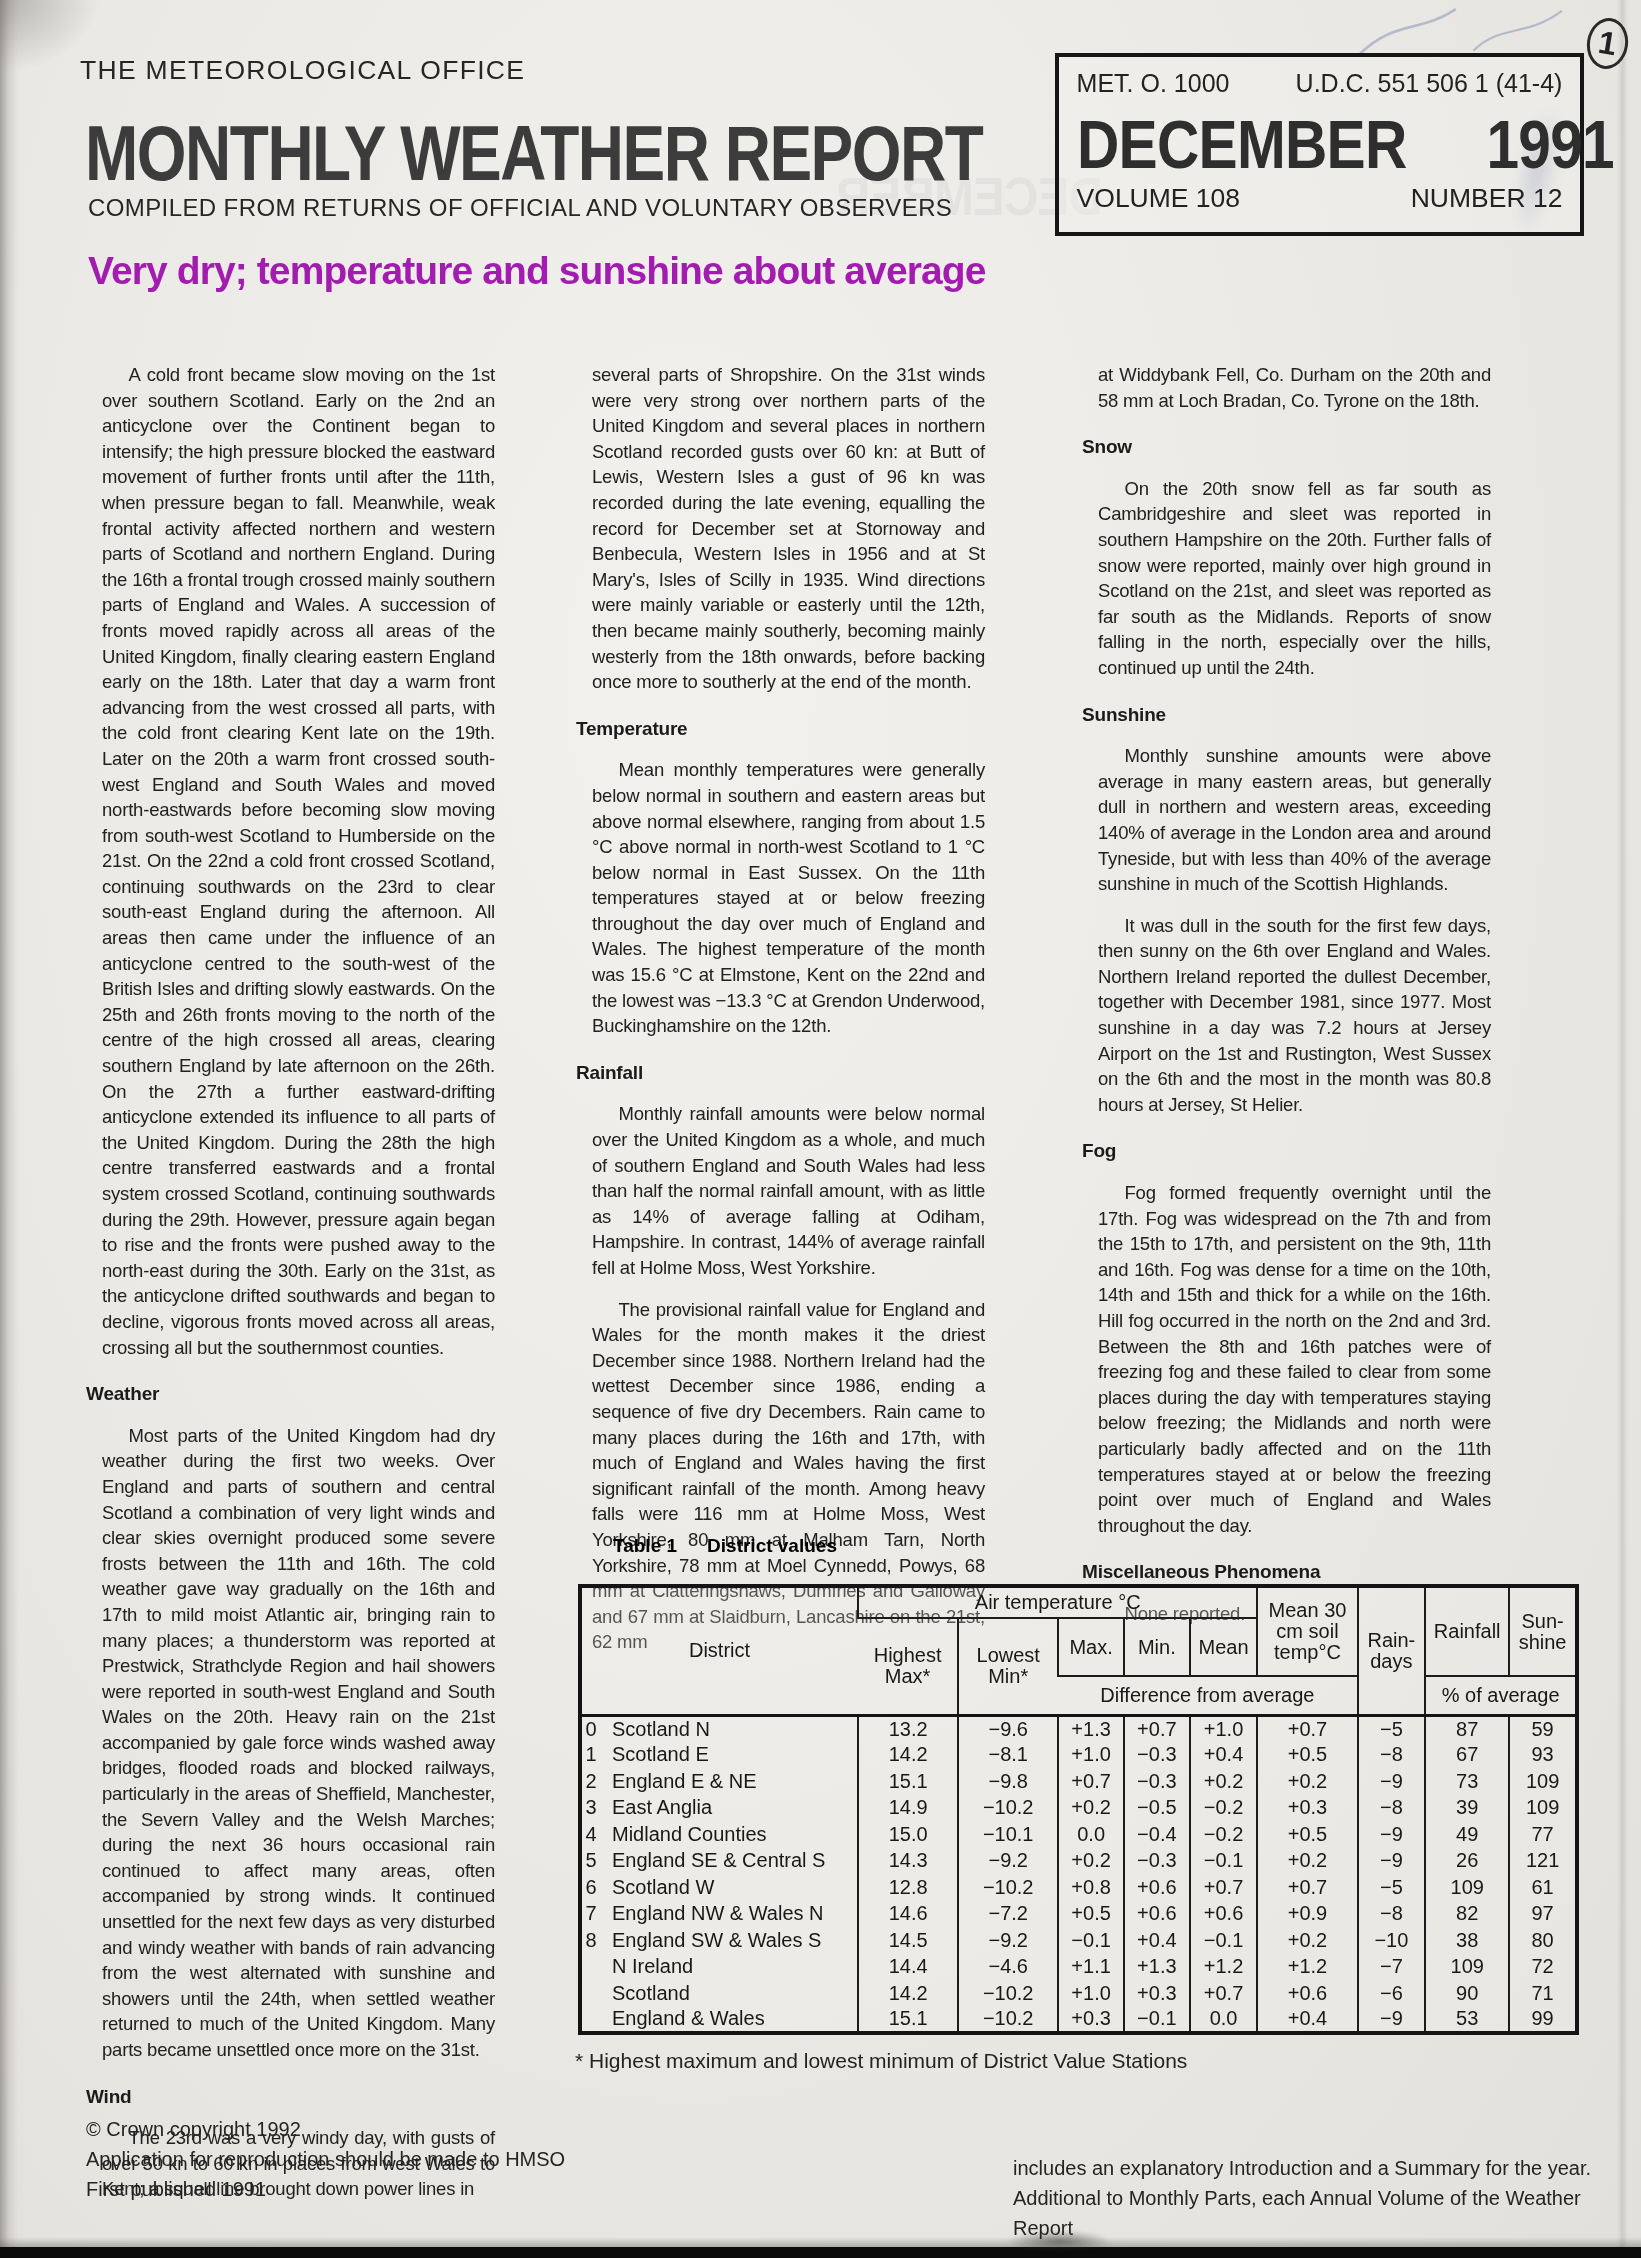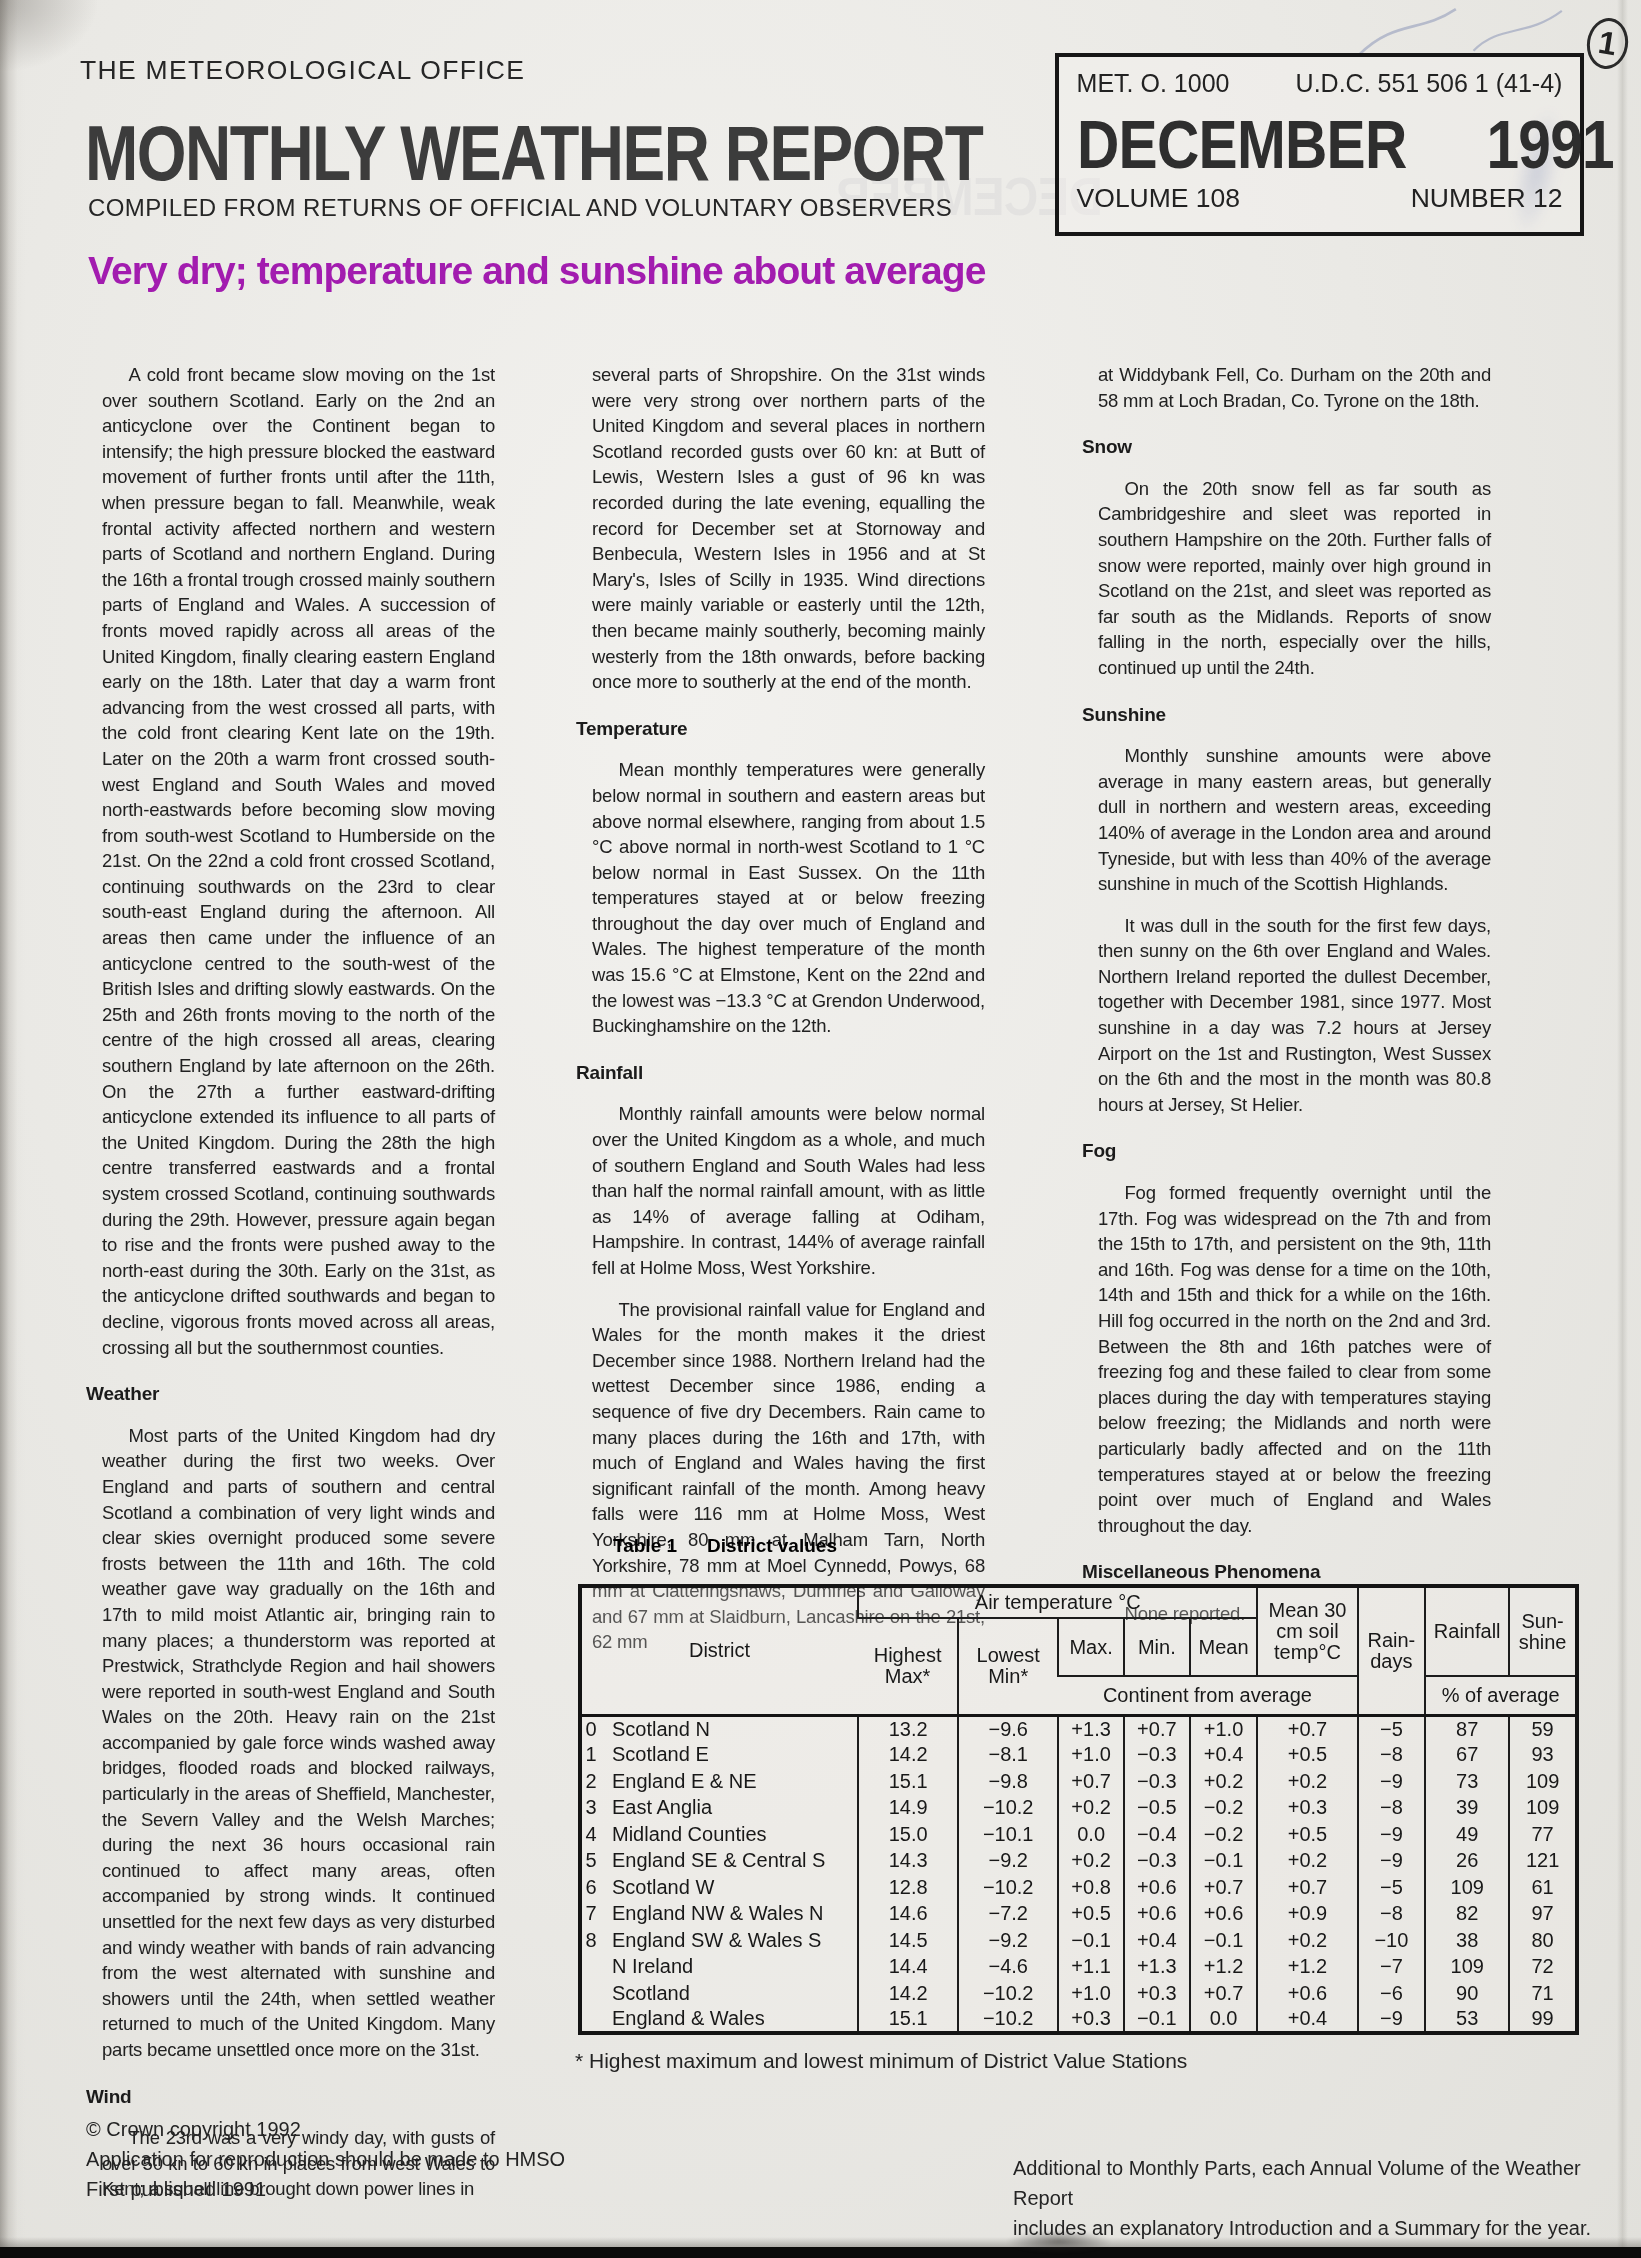--- a/index.html
+++ b/index.html
@@ -180,21 +180,21 @@
       <th rowspan="2" class="rule-b">Sun-shine</th>
     </tr>
     <tr class="r2">
       <th rowspan="2">Highest Max*</th>
       <th rowspan="2">Lowest Min*</th>
       <th class="rule-b">Max.</th>
       <th class="rule-b">Min.</th>
       <th class="rule-b">Mean</th>
     </tr>
     <tr class="r3">
-      <th colspan="4">Continent from average</th>
+      <th colspan="4">Difference from average</th>
       <th colspan="2">% of average</th>
     </tr>
   </thead>
   <tbody>
       <tr>
         <td class="dist-cell"><span class="rnum">0</span><span>Scotland N</span></td>
         <td>13.2</td>
         <td>−9.6</td>
         <td>+1.3</td>
         <td>+0.7</td>
@@ -340,20 +340,20 @@
 </table>
 
 <div class="tbl-footnote">* Highest maximum and lowest minimum of District Value Stations</div>
 
 <div class="footer-left">
   <div>© Crown copyright 1992</div>
   <div>Application for reproduction should be made to HMSO</div>
   <div>First published 1991</div>
 </div>
 <div class="footer-right">
+  <div>includes an explanatory Introduction and a Summary for the year.</div>
   <div>Additional to Monthly Parts, each Annual Volume of the Weather Report</div>
-  <div>includes an explanatory Introduction and a Summary for the year.</div>
 </div>
 
 <div class="bottom-fade"></div>
 <div class="bottom-bar"></div>
 <div class="stain-1"></div>
 
 
 </body></html>

